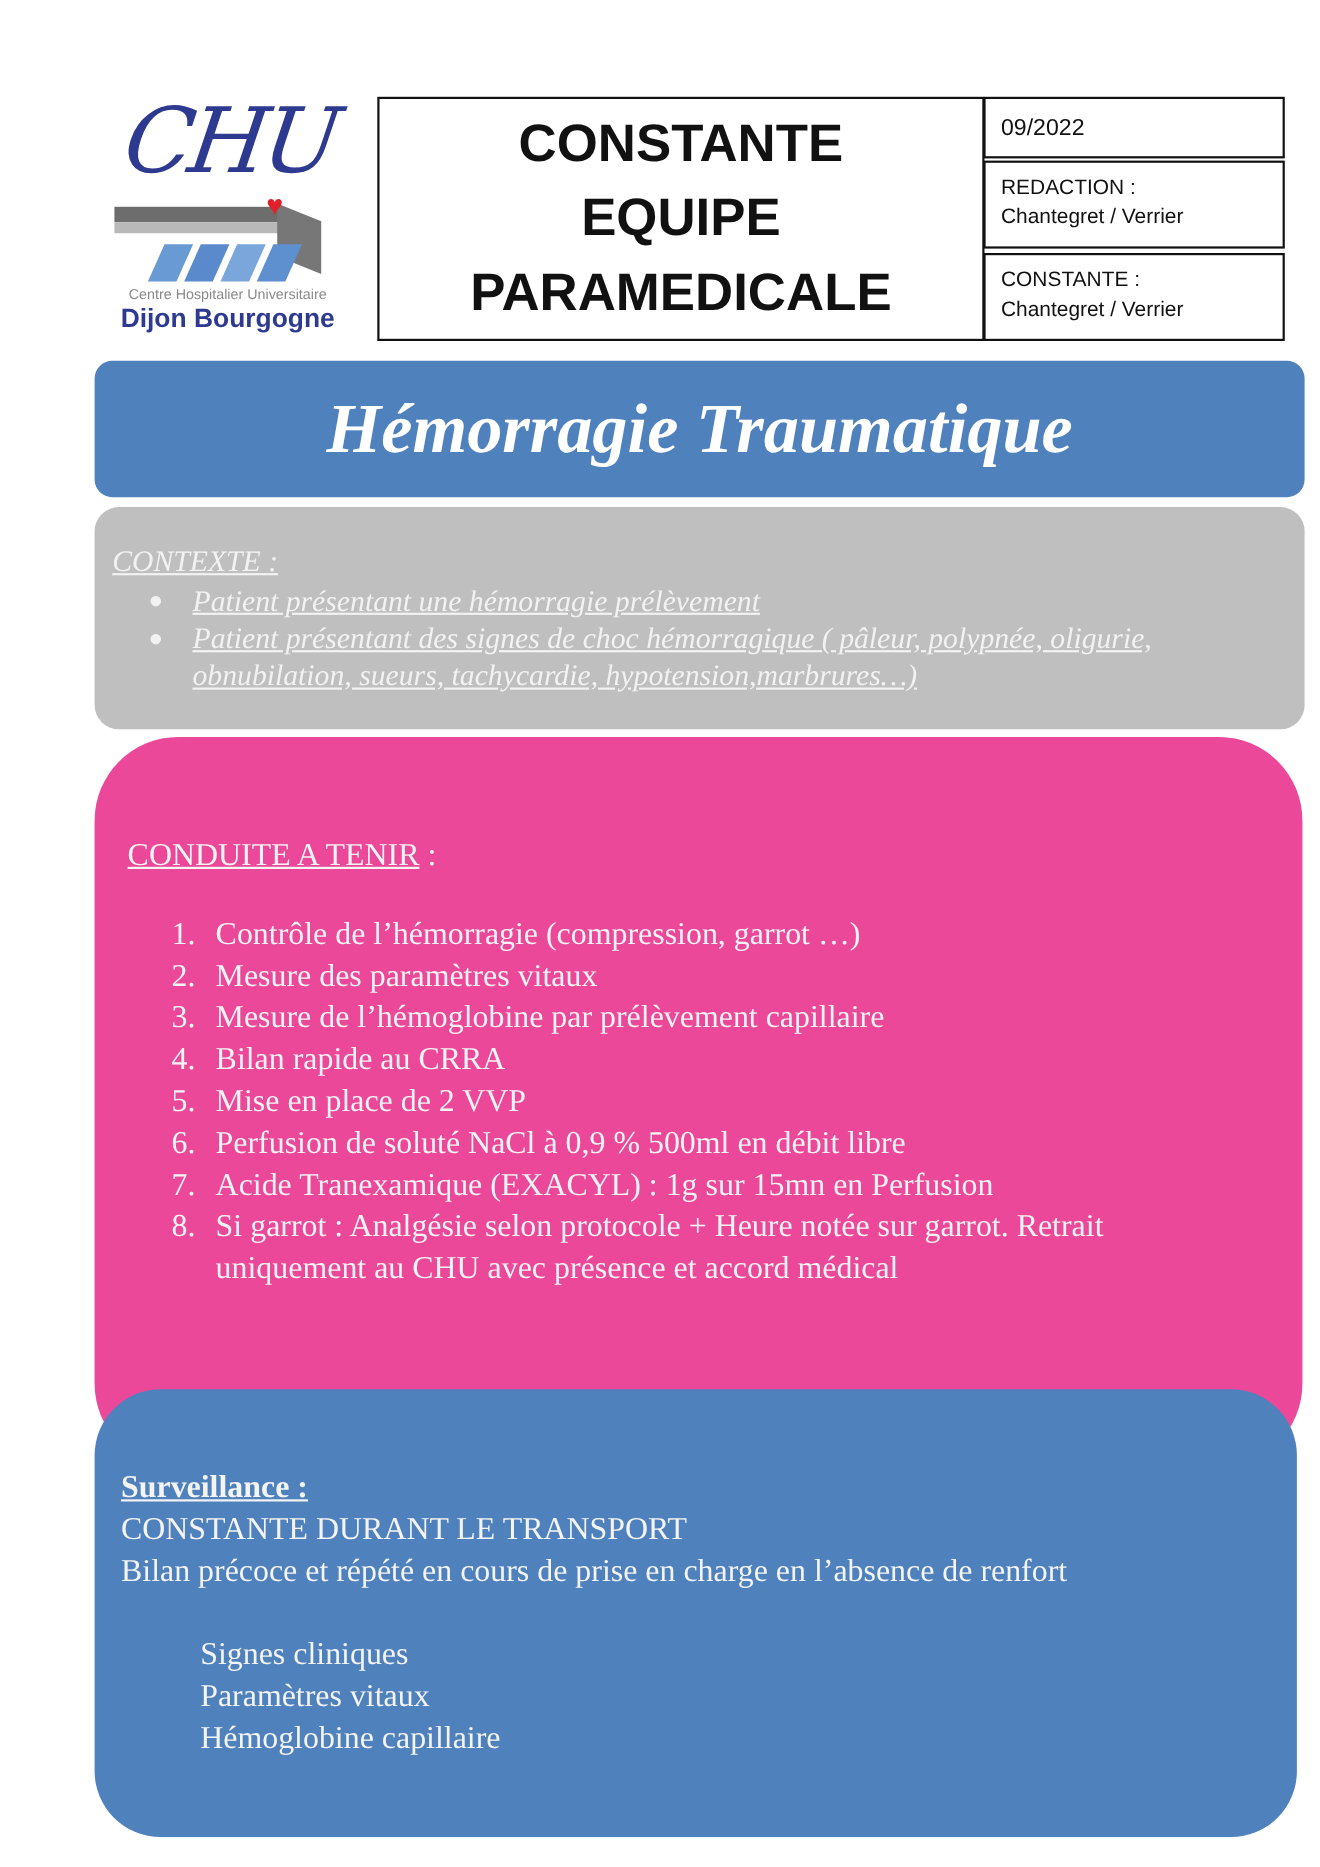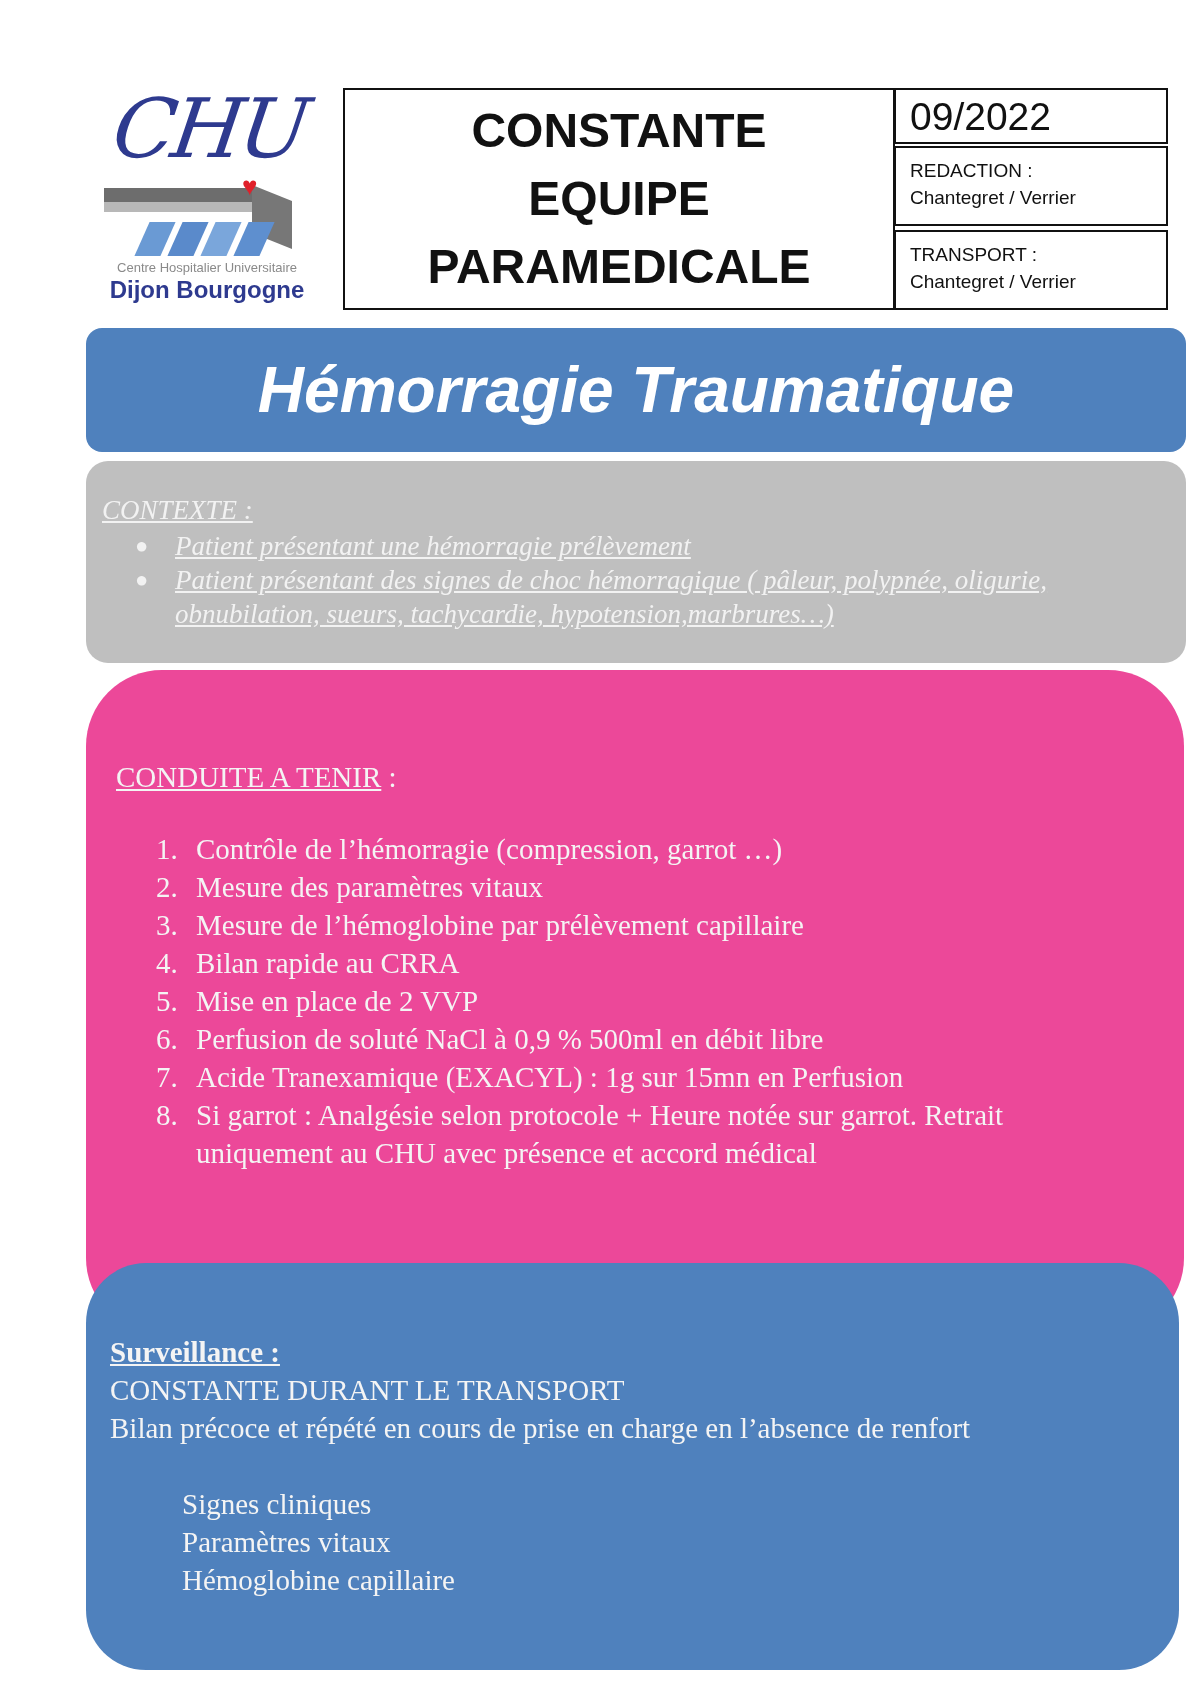--- a/index.html
+++ b/index.html
@@ -27,28 +27,28 @@
   .logo-city { position: absolute; left: 0; top: 188px; width: 230px; text-align: center; font-family: "Liberation Sans", sans-serif;
     font-size: 24px; font-weight: bold; color: #2e3a8f; }
 
   
   #title-box { left: 343px; top: 88px; width: 552px; height: 222px; border: 2px solid #111; display: flex; flex-direction: column;
     align-items: center; justify-content: center; font-family: "Liberation Sans", sans-serif; font-weight: bold; font-size: 48px;
     color: #111; line-height: 68px; text-align: center; }
 
   
   .meta { border: 2px solid #111; font-family: "Liberation Sans", sans-serif; color: #111; padding-left: 14px; }
-  #meta-date { left: 894px; top: 88px; width: 274px; height: 56px; font-size: 39px; line-height: 54px; }
+  #meta-date { left: 894px; top: 88px; width: 274px; height: 56px; font-size: 21px; line-height: 54px; }
   #meta-redaction { left: 894px; top: 146px; width: 274px; height: 80px; font-size: 19px; line-height: 27px; padding-top: 9px; }
   #meta-validation { left: 894px; top: 230px; width: 274px; height: 80px; font-size: 19px; line-height: 27px; padding-top: 9px; }
 
   
   #banner { left: 86px; top: 328px; width: 1100px; height: 124px; background: #4f81bd; border-radius: 16px;
     display: flex; align-items: center; justify-content: center; }
-  #banner h1 { margin: 0; font-family: Liberation Sans, sans-serif; font-style: italic; font-weight: bold; font-size: 64px; color: #ffffff; text-align: center; }
+  #banner h1 { margin: 0; font-family: Liberation Serif, serif; font-style: italic; font-weight: bold; font-size: 64px; color: #ffffff; text-align: center; }
 
   
   #context { left: 86px; top: 461px; width: 1100px; height: 202px; background: #bfbfbf; border-radius: 22px;
     color: #f2f2f2; font-style: italic; font-size: 27px; padding: 32px 0 0 16px; line-height: 34px; text-decoration: underline; }
   #context ul { margin: 2px 0 0 0; padding-left: 57px; list-style: none; }
   #context li { position: relative; padding-left: 16px; }
   #context li .bullet { position: absolute; left: -24px; top: 0; font-style: normal; font-size: 22px; }
 
   
   #cat { left: 86px; top: 670px; width: 1098px; height: 664px; background: #ec4899; border-radius: 76px;
@@ -92,21 +92,21 @@
 </div>
 
 <div id="meta-date" class="abs meta">
   <span>09/2022</span>
 </div>
 <div id="meta-redaction" class="abs meta">
   <div>REDACTION :</div>
   <div>Chantegret / Verrier</div>
 </div>
 <div id="meta-validation" class="abs meta">
-  <div>TRANSPORT :</div>
+  <div>CONSTANTE :</div>
   <div>Chantegret / Verrier</div>
 </div>
 
 <div id="banner" class="abs">
   <h1>Hémorragie Traumatique</h1>
 </div>
 
 <div id="context" class="abs">
   <div>CONTEXTE :</div>
   <ul>

